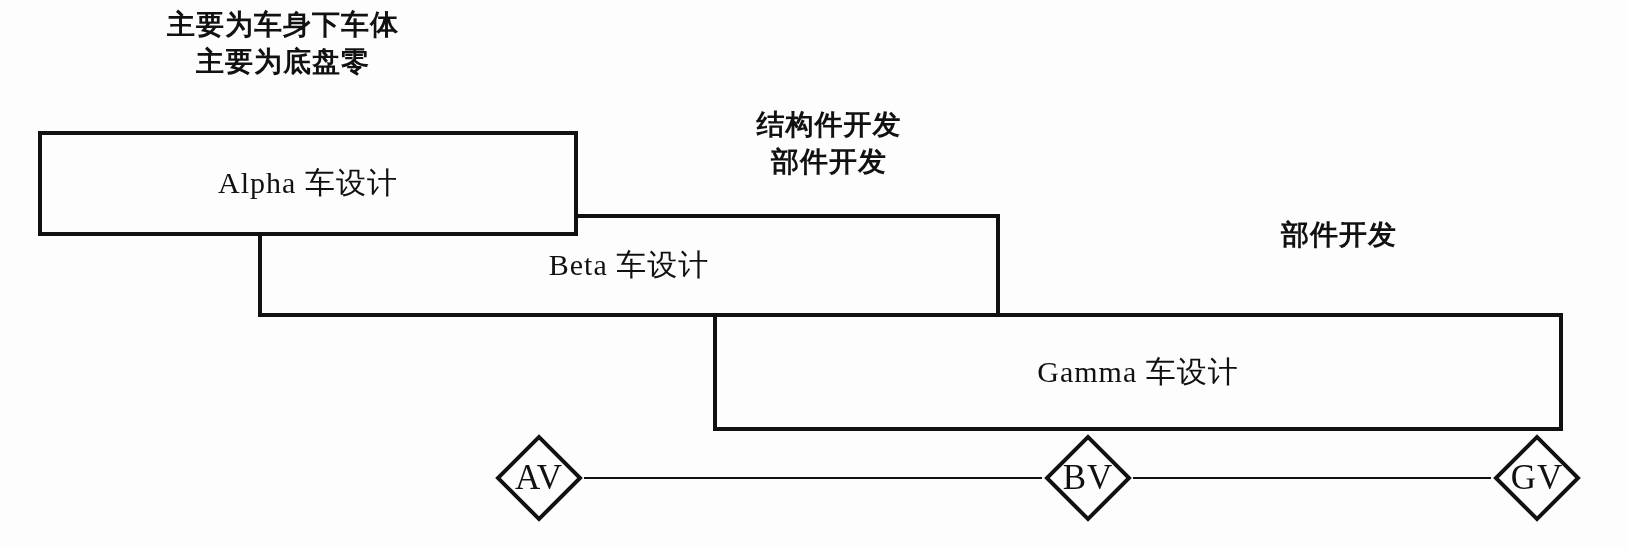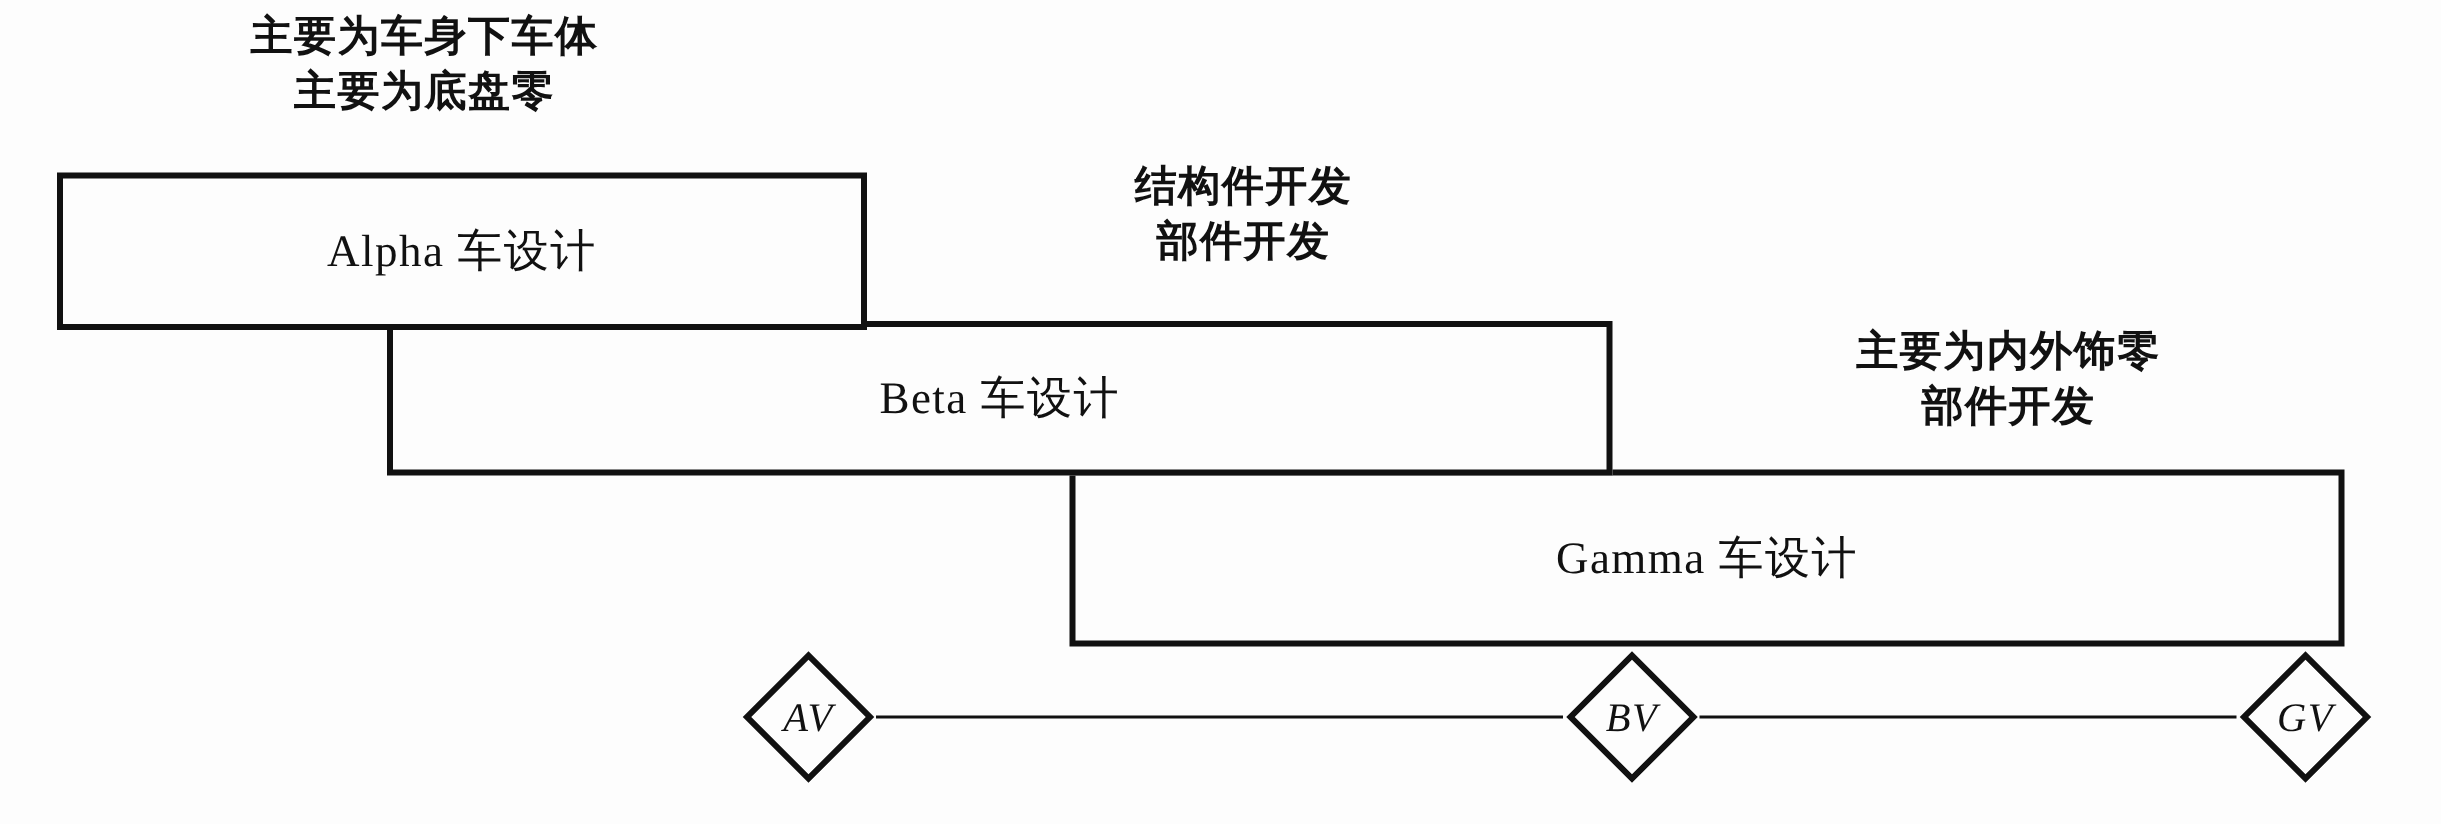--- a/index.html
+++ b/index.html
@@ -38,22 +38,22 @@
     position: absolute;
     border: 4px solid var(--ink);
     background: var(--bg);
     display: flex;
     align-items: center;
     justify-content: center;
     font-size: 30px;
     color: var(--ink);
     letter-spacing: 1px;
   }
-  #phase-alpha { left: 38px;  top: 115px; width: 540px; height: 105px; z-index: 3; }
-  #phase-beta  { left: 258px; top: 214px; width: 817px; height: 103px; z-index: 2; }
+  #phase-alpha { left: 38px;  top: 131px; width: 540px; height: 105px; z-index: 3; }
+  #phase-beta  { left: 258px; top: 214px; width: 742px; height: 103px; z-index: 2; }
   #phase-gamma { left: 713px; top: 313px; width: 850px; height: 118px; z-index: 1; }
 
   
   .timeline-segment {
     position: absolute;
     height: 2px;
     background: var(--ink);
     top: 477px;
   }
   #segment-av-bv { left: 584px;  width: 458px; }
@@ -76,41 +76,39 @@
     position: absolute;
     width: 62px;
     height: 62px;
     border: 4px solid var(--ink);
     background: var(--bg);
     transform: rotate(45deg);
   }
   .milestone-label {
     position: relative;
     z-index: 2;
-    font-size: 27px;
+    font-size: 35px;
     color: var(--ink);
     letter-spacing: 1px;
-    font-style: italic;
   }
 </style>
 </head>
 <body>
 
 <div class="canvas">
 
   <div class="annotation" id="annotation-alpha">
     <div>主要为车身下车体</div>
     <div>主要为底盘零</div>
   </div>
   <div class="annotation" id="annotation-beta">
     <div>结构件开发</div>
     <div>部件开发</div>
   </div>
   <div class="annotation" id="annotation-gamma">
-    <div>主要为内外饰零</div>
     <div>部件开发</div>
   </div>
 
   <div class="phase-box" id="phase-alpha">
     <span>Alpha 车设计</span>
   </div>
   <div class="phase-box" id="phase-beta">
     <span>Beta 车设计</span>
   </div>
   <div class="phase-box" id="phase-gamma">

